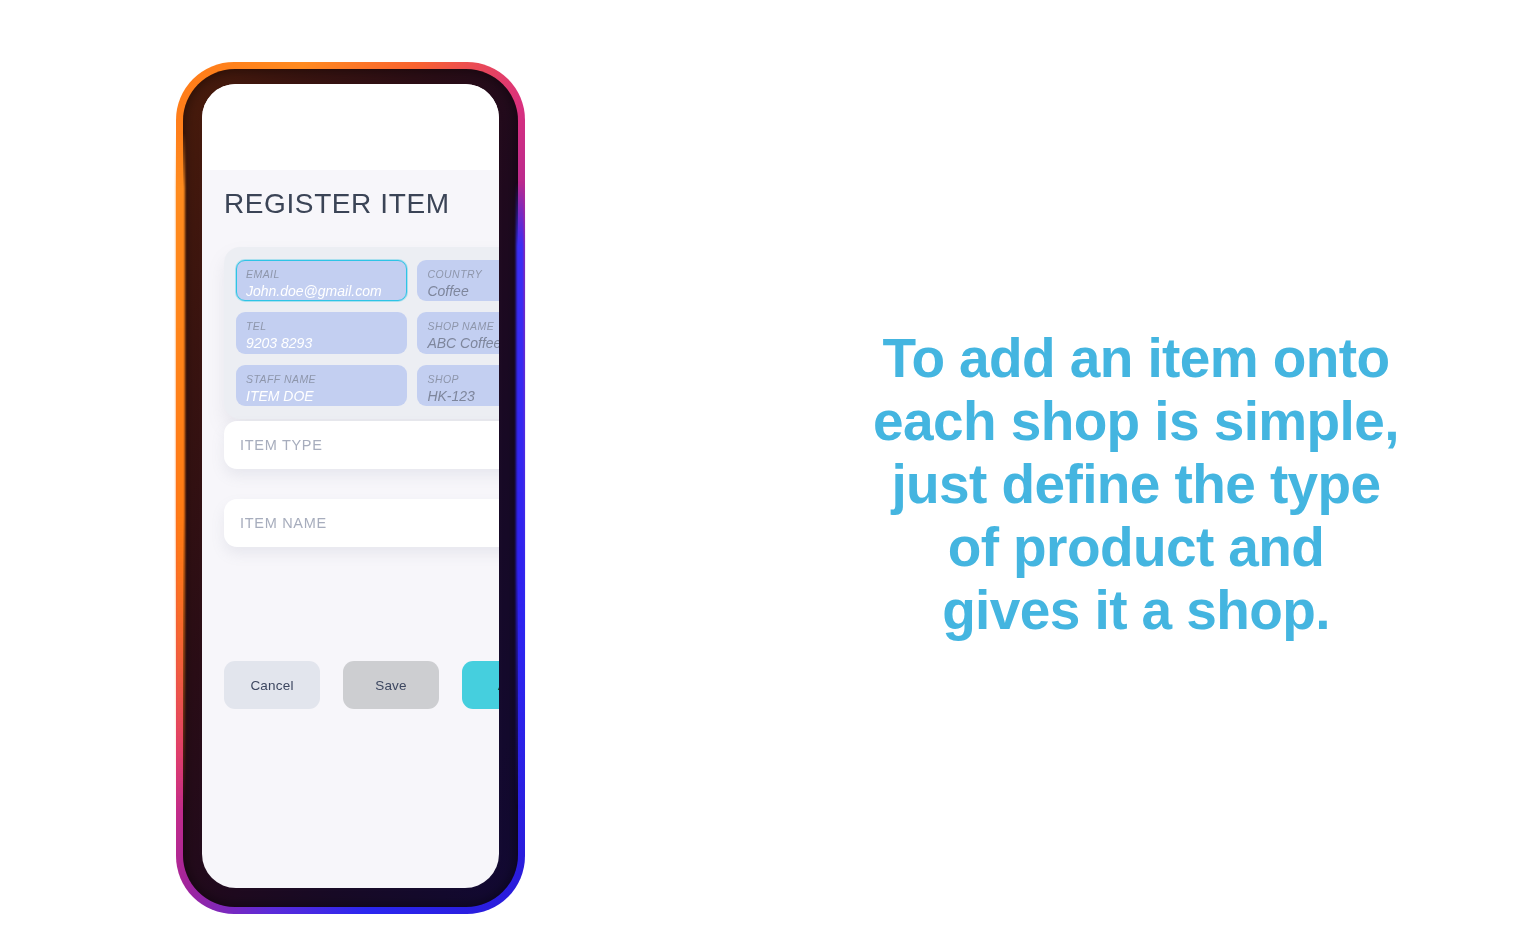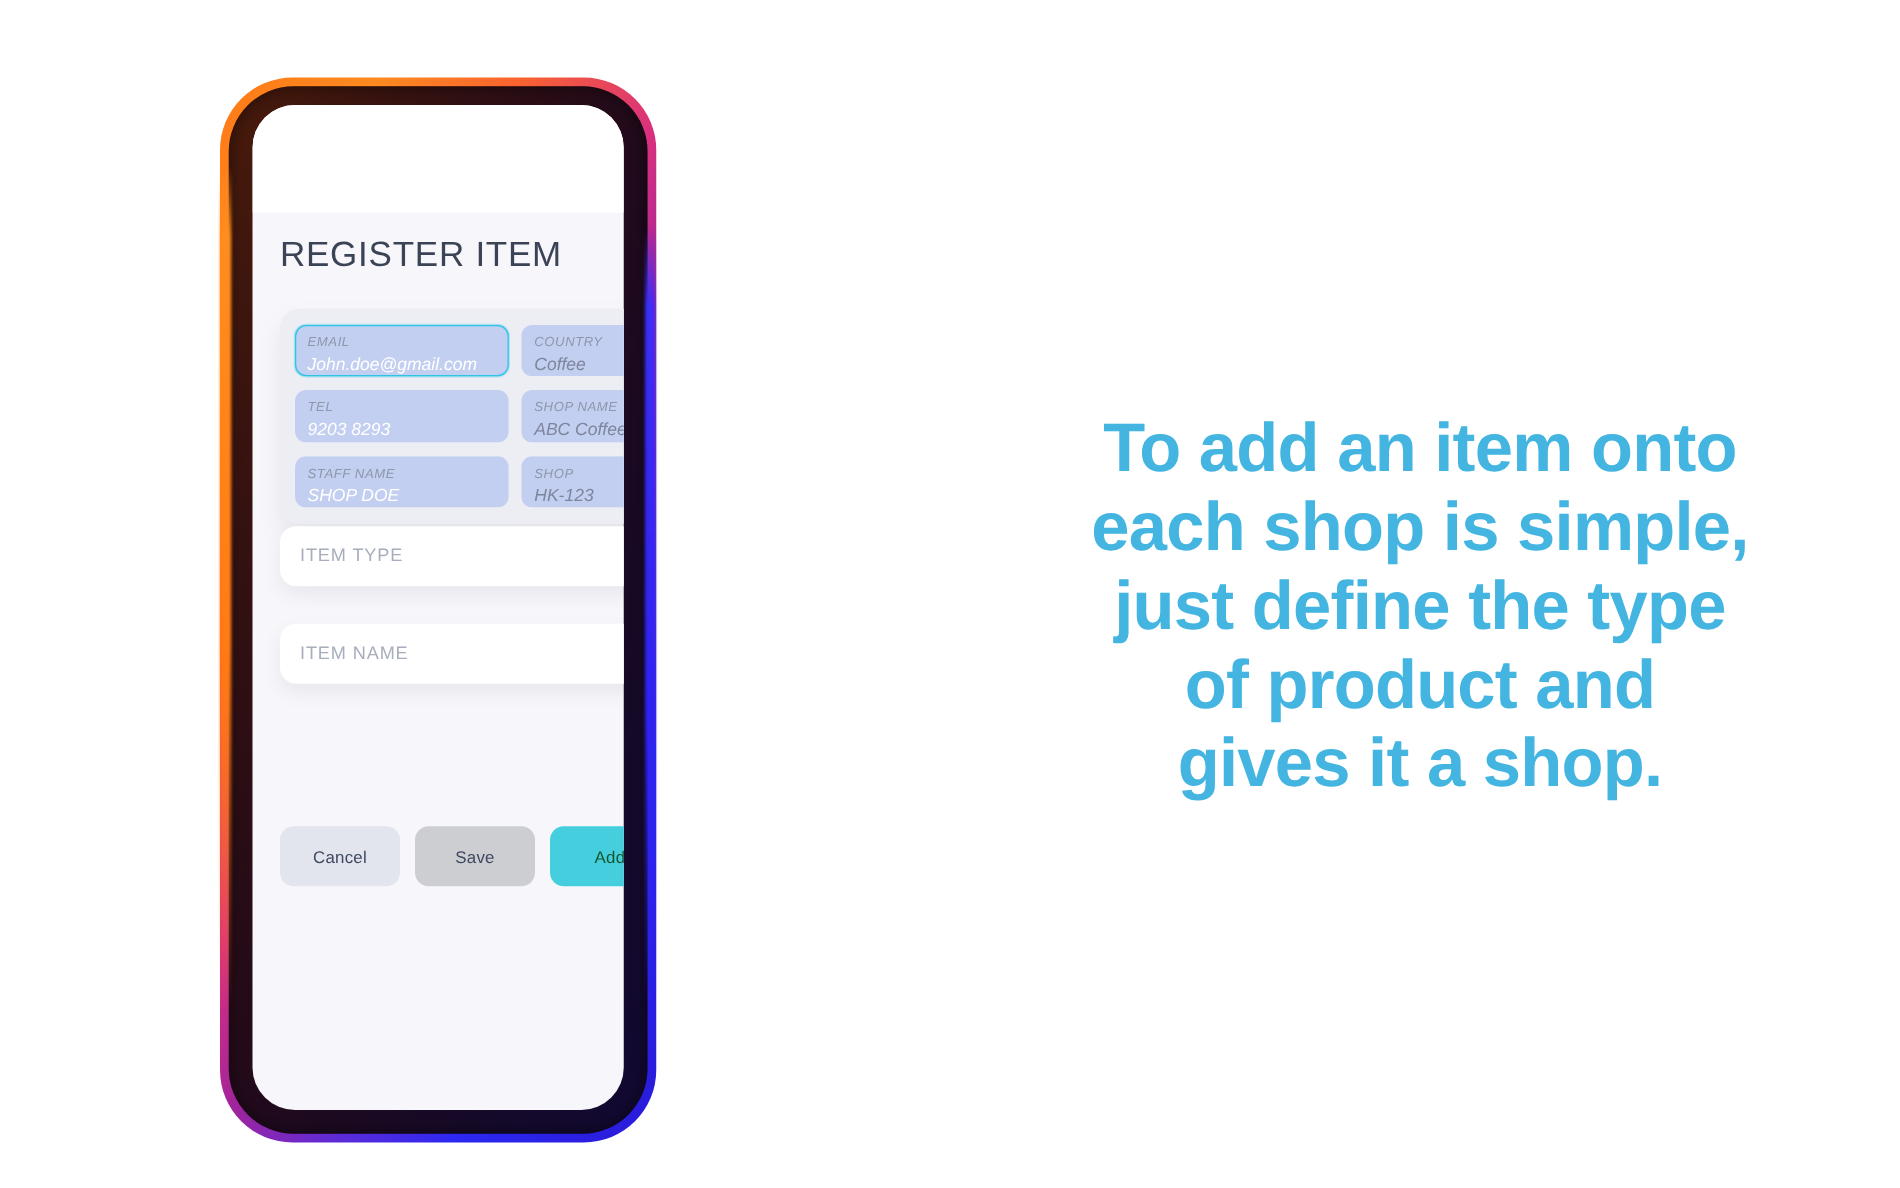--- a/index.html
+++ b/index.html
@@ -254,21 +254,21 @@
     padding: 0 16px;
     box-sizing: border-box;
   }
 
   
   .btn-row {
     position: absolute;
     left: 22px;
     top: 577px;
     display: flex;
-    gap: 12px;
+    gap: 23px;
   }
   .btn {
     width: 96px;
     height: 48px;
     border-radius: 11px;
     border: none;
     font-family: "Liberation Sans", sans-serif;
     font-size: 13.5px;
     letter-spacing: .2px;
     cursor: pointer;
@@ -331,21 +331,21 @@
             </div>
             <div class="field narrow">
               <div class="field-label">SHOP NAME</div>
               <div class="field-value muted">ABC Coffee</div>
             </div>
           </div>
 
           <div class="info-row">
             <div class="field wide">
               <div class="field-label">STAFF NAME</div>
-              <div class="field-value light">SHOP DOE</div>
+              <div class="field-value light">ITEM DOE</div>
             </div>
             <div class="field narrow">
               <div class="field-label">SHOP</div>
               <div class="field-value muted">HK-123</div>
             </div>
           </div>
 
         </div>
       </div>
 

